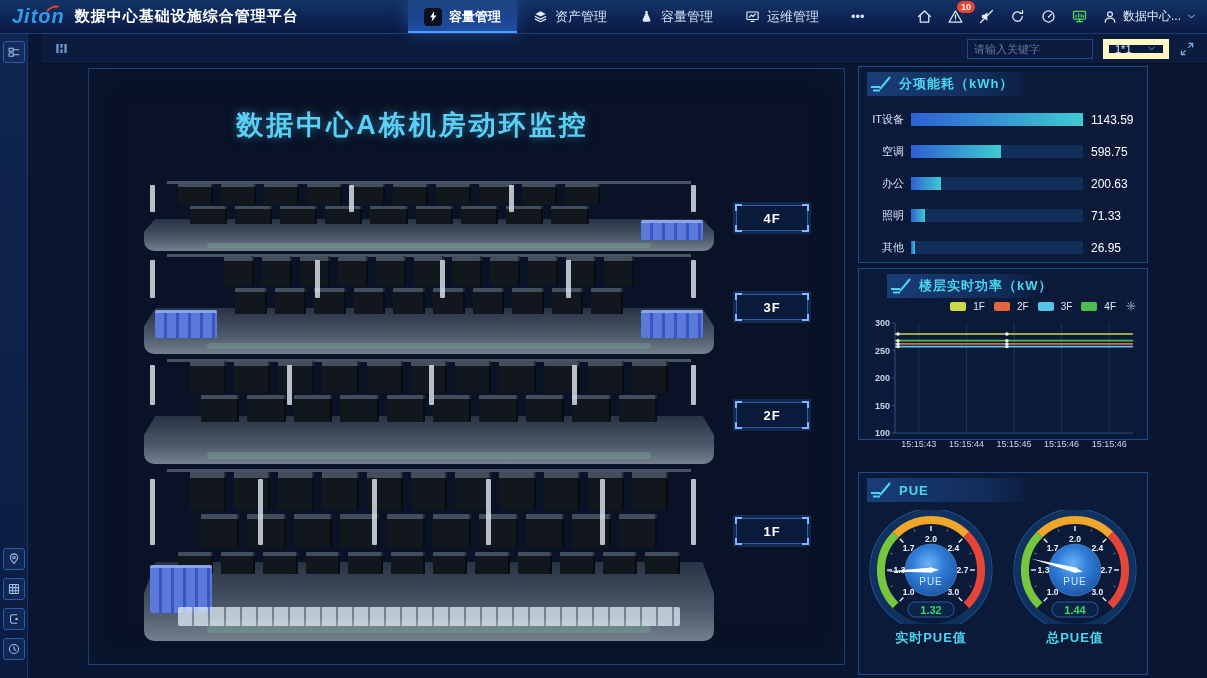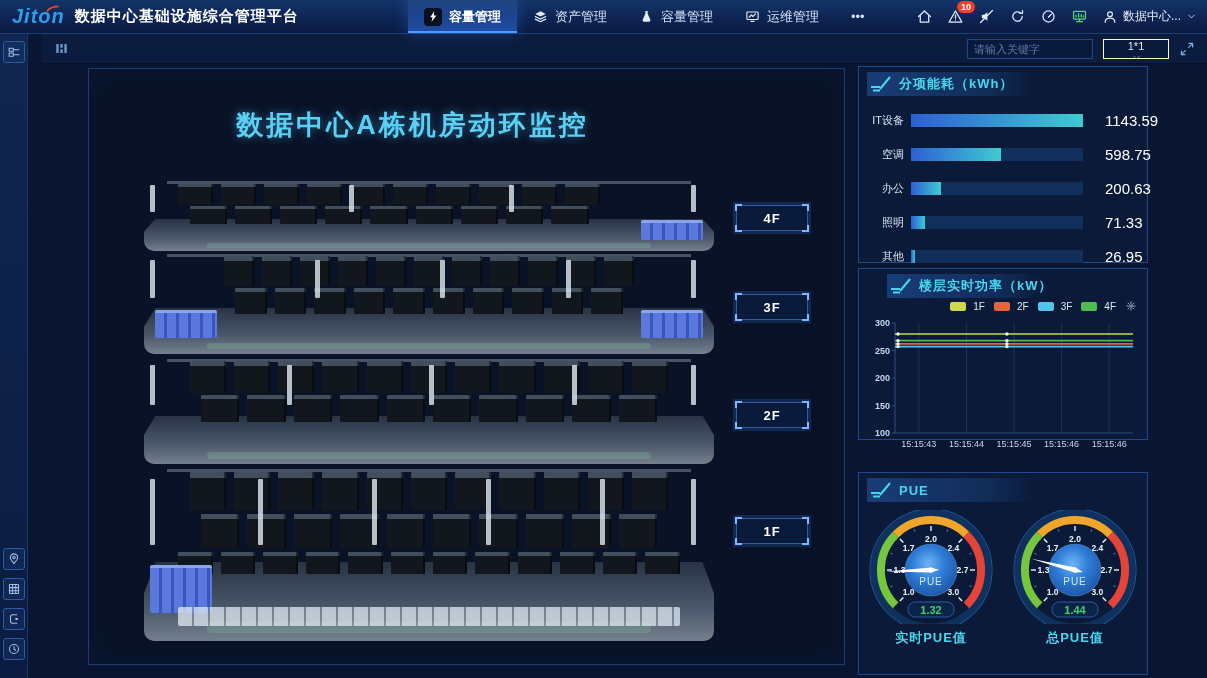--- a/index.html
+++ b/index.html
@@ -32,22 +32,22 @@
   .user-box { display:flex; align-items:center; gap:5px; color:#e3ecf8; font-size:12px; cursor:pointer; }
 
   
   .toolbar { position:absolute; top:34px; left:28px; right:0; height:30px; background:#0b1c3e;
     border-bottom:1px solid #071024; display:flex; align-items:center; z-index:20;margin-left:14px; }
   .toolbar-left { margin-left:12px; color:#6f94c8; display:flex; align-items:center; cursor:pointer; }
   .toolbar-right { margin-left:auto; margin-right:12px; display:flex; gap:10px; align-items:center; }
   .search-input { width:126px; height:20px; background:#0a1a3c; border:1px solid #1e4a8c;
     color:#cfe0f5; font-size:11px; padding:0 6px; outline:none; font-family:inherit; }
   .search-input::placeholder { color:#5d7aa8; }
-  .layout-select { width:66px; height:20px; border:1px solid #fef9c3; background:#0a1a3c; color:#dfe8f5;
-    font-size:11px; display:flex; align-items:center; justify-content:space-between; padding:0 6px; cursor:pointer;flex-direction:column; }
+  .layout-select { width:66px; height:20px; border:6px solid #fef9c3; background:#0a1a3c; color:#dfe8f5;
+    font-size:11px; display:flex; align-items:center; justify-content:space-between; padding:0 6px; cursor:pointer; }
   .expand-btn { color:#7fb0e8; display:flex; align-items:center; cursor:pointer; }
 
   
   .sidebar { position:absolute; top:34px; left:0; bottom:0; width:28px;
     background:linear-gradient(180deg,#102650,#0c1c40); border-right:1px solid #1a3666;
     display:flex; flex-direction:column; align-items:center; padding-top:7px; z-index:25; }
   .side-btn { width:22px; height:22px; border:1px solid #2a5ca8; border-radius:3px;
     background:rgba(22,54,108,.45); display:flex; align-items:center; justify-content:center;
     color:#9fc0e8; cursor:pointer; margin-bottom:8px; }
   .sidebar-bottom { margin-top:auto; margin-bottom:10px; display:flex; flex-direction:column; align-items:center; }
@@ -102,21 +102,21 @@
     background:linear-gradient(90deg, rgba(36,90,170,.55) 0%, rgba(36,90,170,.28) 45%, rgba(36,90,170,0) 62%); }
   .card-title { color:#49d7f0; font-weight:bold; font-size:13px; margin-left:4px; letter-spacing:1px; }
   .hdr-deco { color:#49d7f0; display:flex; align-items:flex-end; margin-left:2px; }
 
   
   .bars { padding:16px 10px 0 8px; }
   .bar-row { display:flex; align-items:center; margin-bottom:17px; }
   .bar-label { width:44px; font-size:11px; color:#d6e4f8; text-align:right; padding-right:7px; white-space:nowrap; }
   .bar-track { flex:1; height:13px; position:relative; }
   .bar-fill { height:100%; }
-  .bar-value { width:54px; font-size:15px; color:#ffffff; padding-left:22px; }
+  .bar-value { width:54px; font-size:12px; color:#ffffff; padding-left:8px; }
 
   
   .legend { position:absolute; top:31px; right:10px; display:flex; gap:7px; align-items:center; }
   .chip { width:16px; height:9px; border-radius:2px; display:inline-block; cursor:pointer; }
   .lg-label { font-size:10px; color:#dfe8f5; margin-right:2px; }
   .restore-btn { color:#9fb8d8; display:flex; align-items:center; cursor:pointer; }
   .power-plot { position:absolute; top:46px; left:6px; }
 
   
   .gauges { display:flex; justify-content:space-around; padding-top:8px; }

